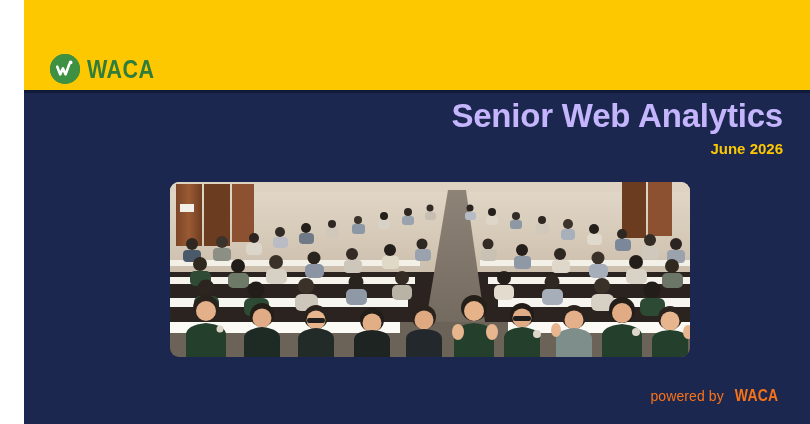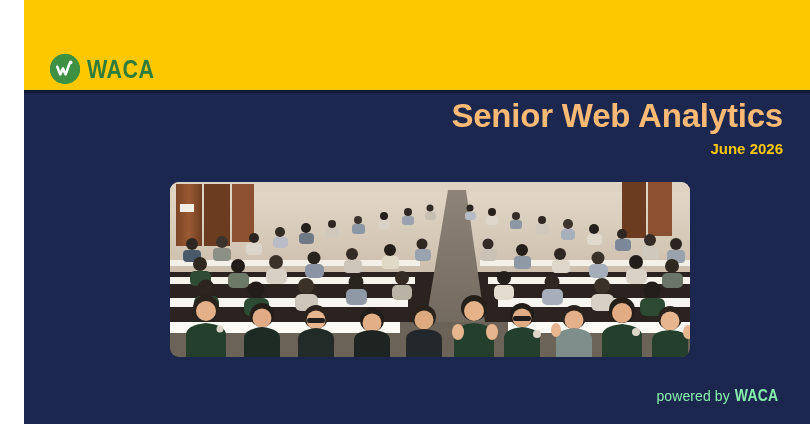--- a/index.html
+++ b/index.html
@@ -79,21 +79,21 @@
   
   .title-block {
     position: absolute;
     right: 51px;
     top: 96px;
     text-align: right;
     width: 520px;
   }
   .title-line {
     display: block;
-    color: #fdba74;
+    color: #c4b5fd;
     font-size: 33px;
     font-weight: bold;
     line-height: 1.22;
     letter-spacing: -0.2px;
     white-space: nowrap;
   }
   .title-date {
     display: block;
     color: #fdc800;
     font-size: 15px;
@@ -120,21 +120,22 @@
     height: 175px;
   }
 
   
   .footer {
     position: absolute;
     right: 51px;
     bottom: 20px;
     display: flex;
     align-items: baseline;
-    color: #86efac;
+    gap: 6px;
+    color: #f97316;
   }
   .footer-pre {
     font-size: 14px;
     font-weight: normal;
     letter-spacing: 0.1px;
     line-height: 1;
   }
   .footer-brand {
     font-size: 17px;
     font-weight: bold;

